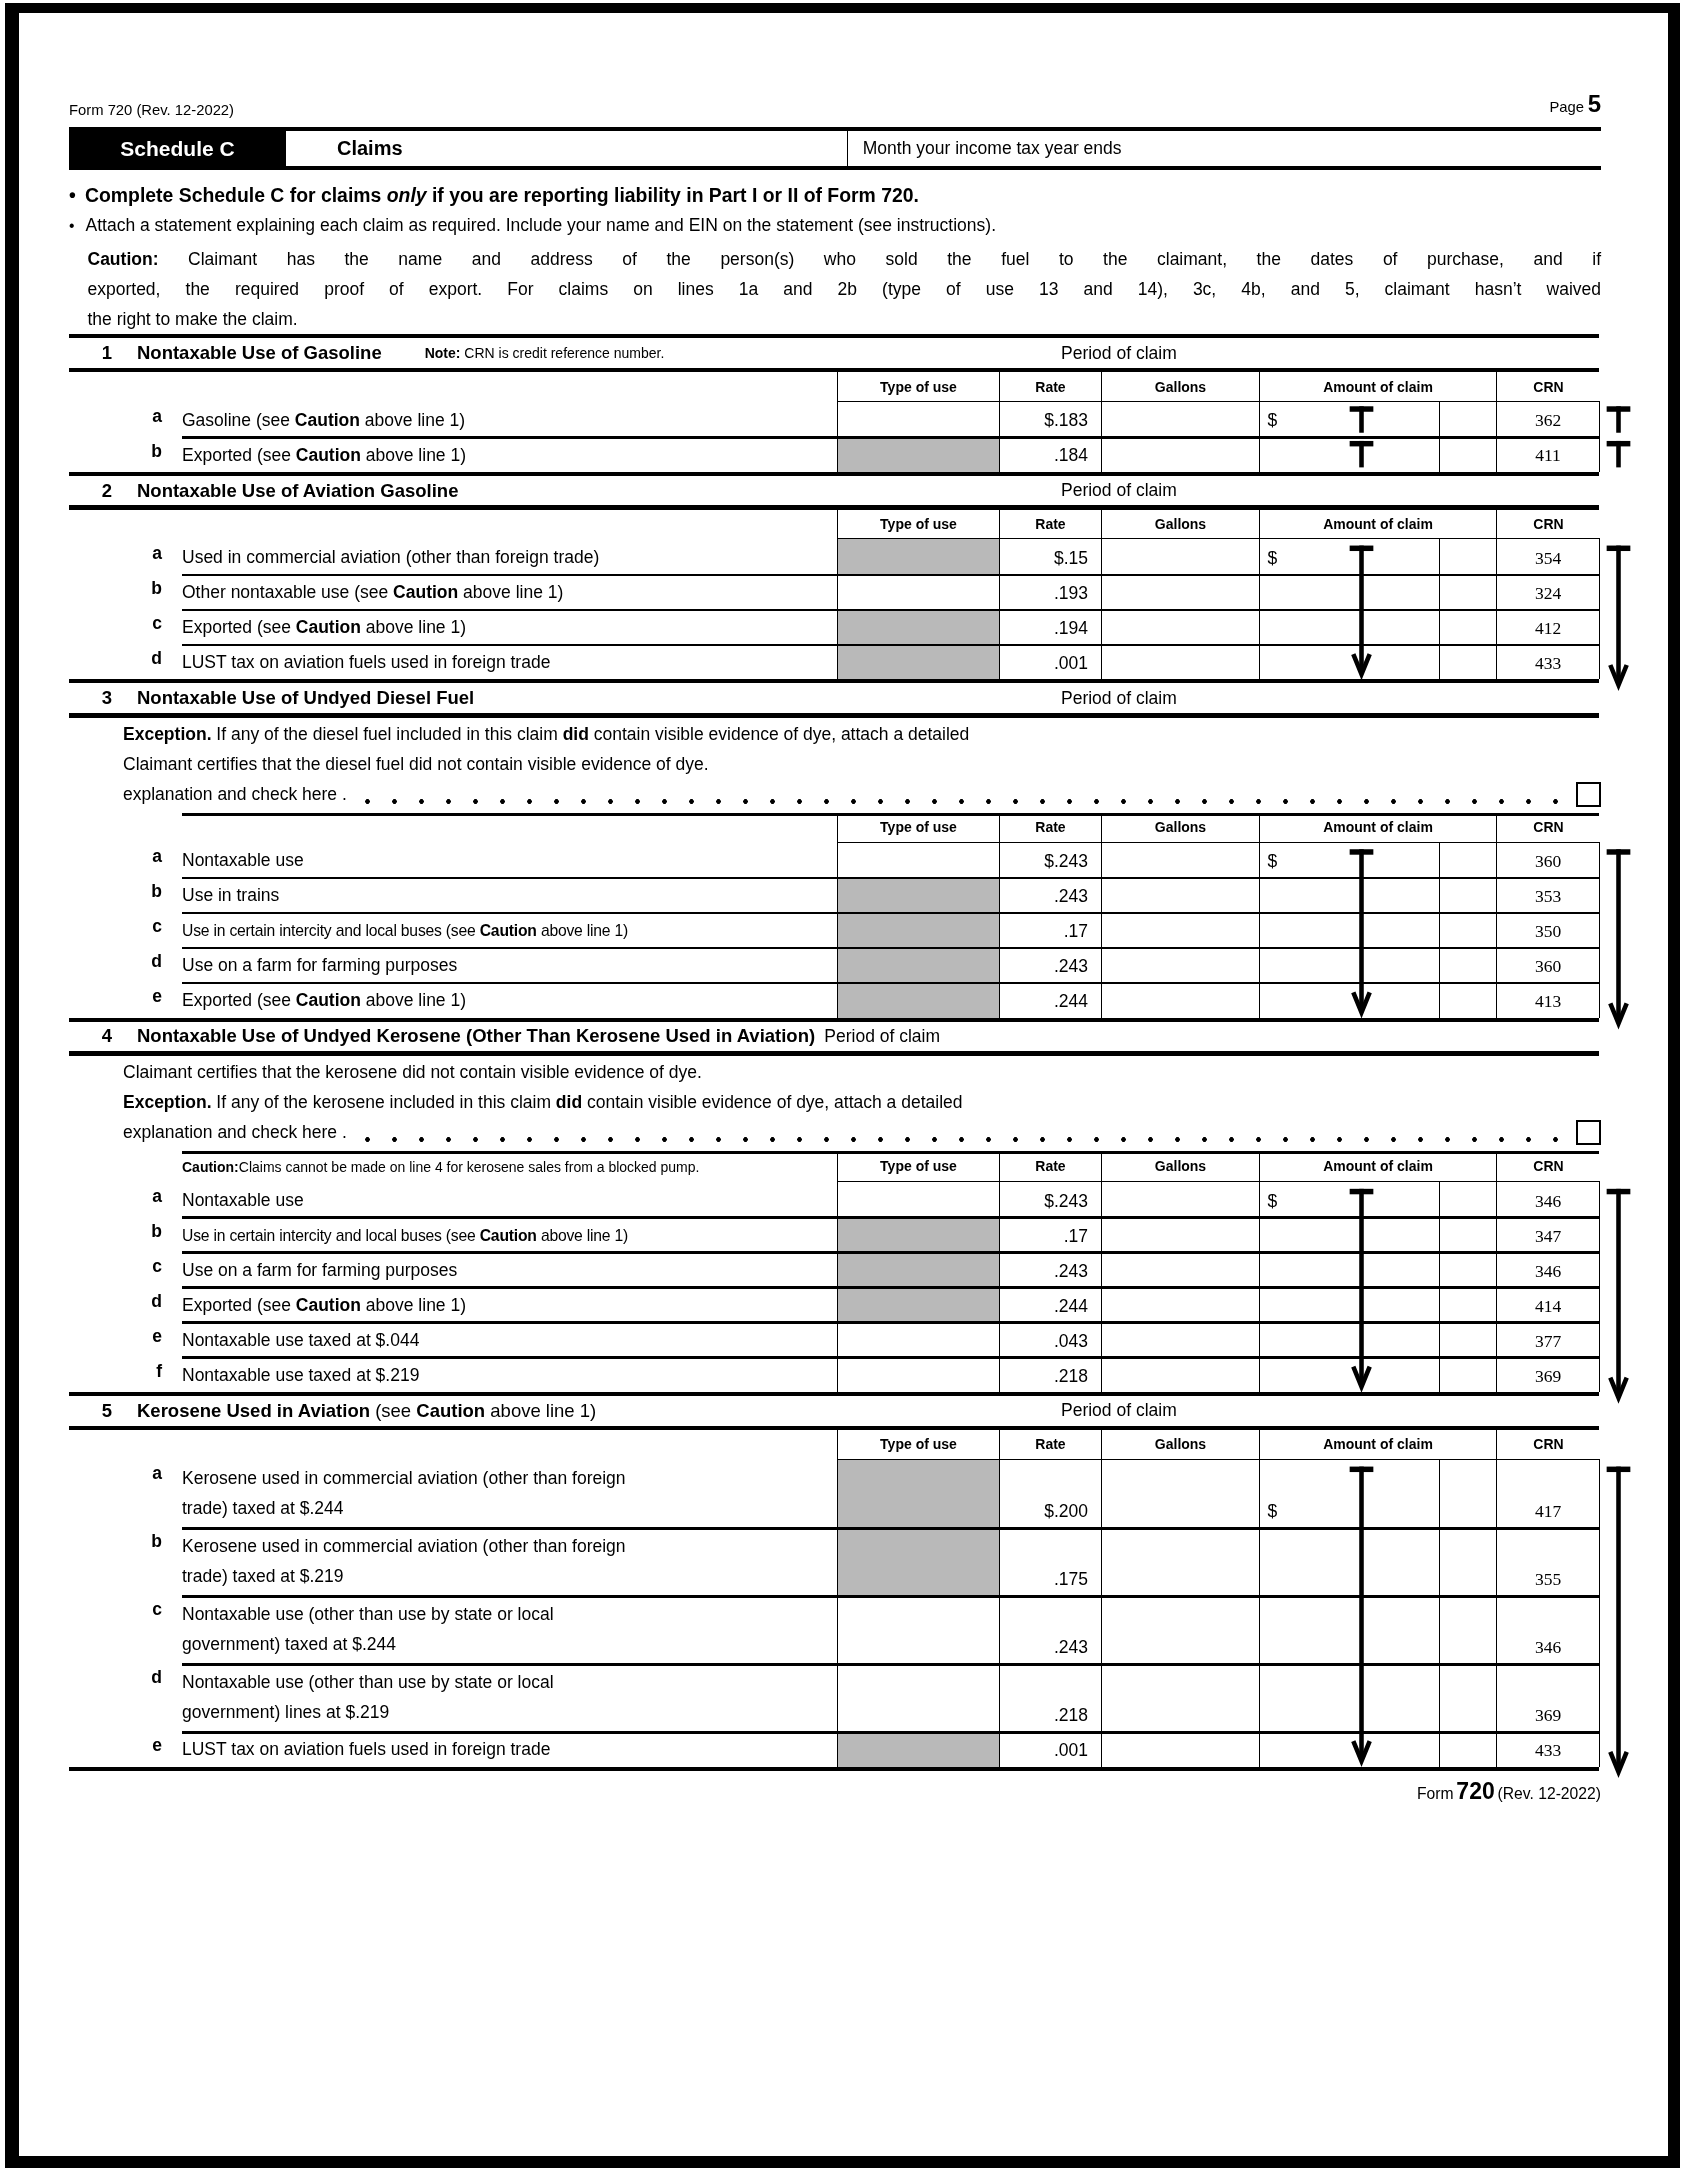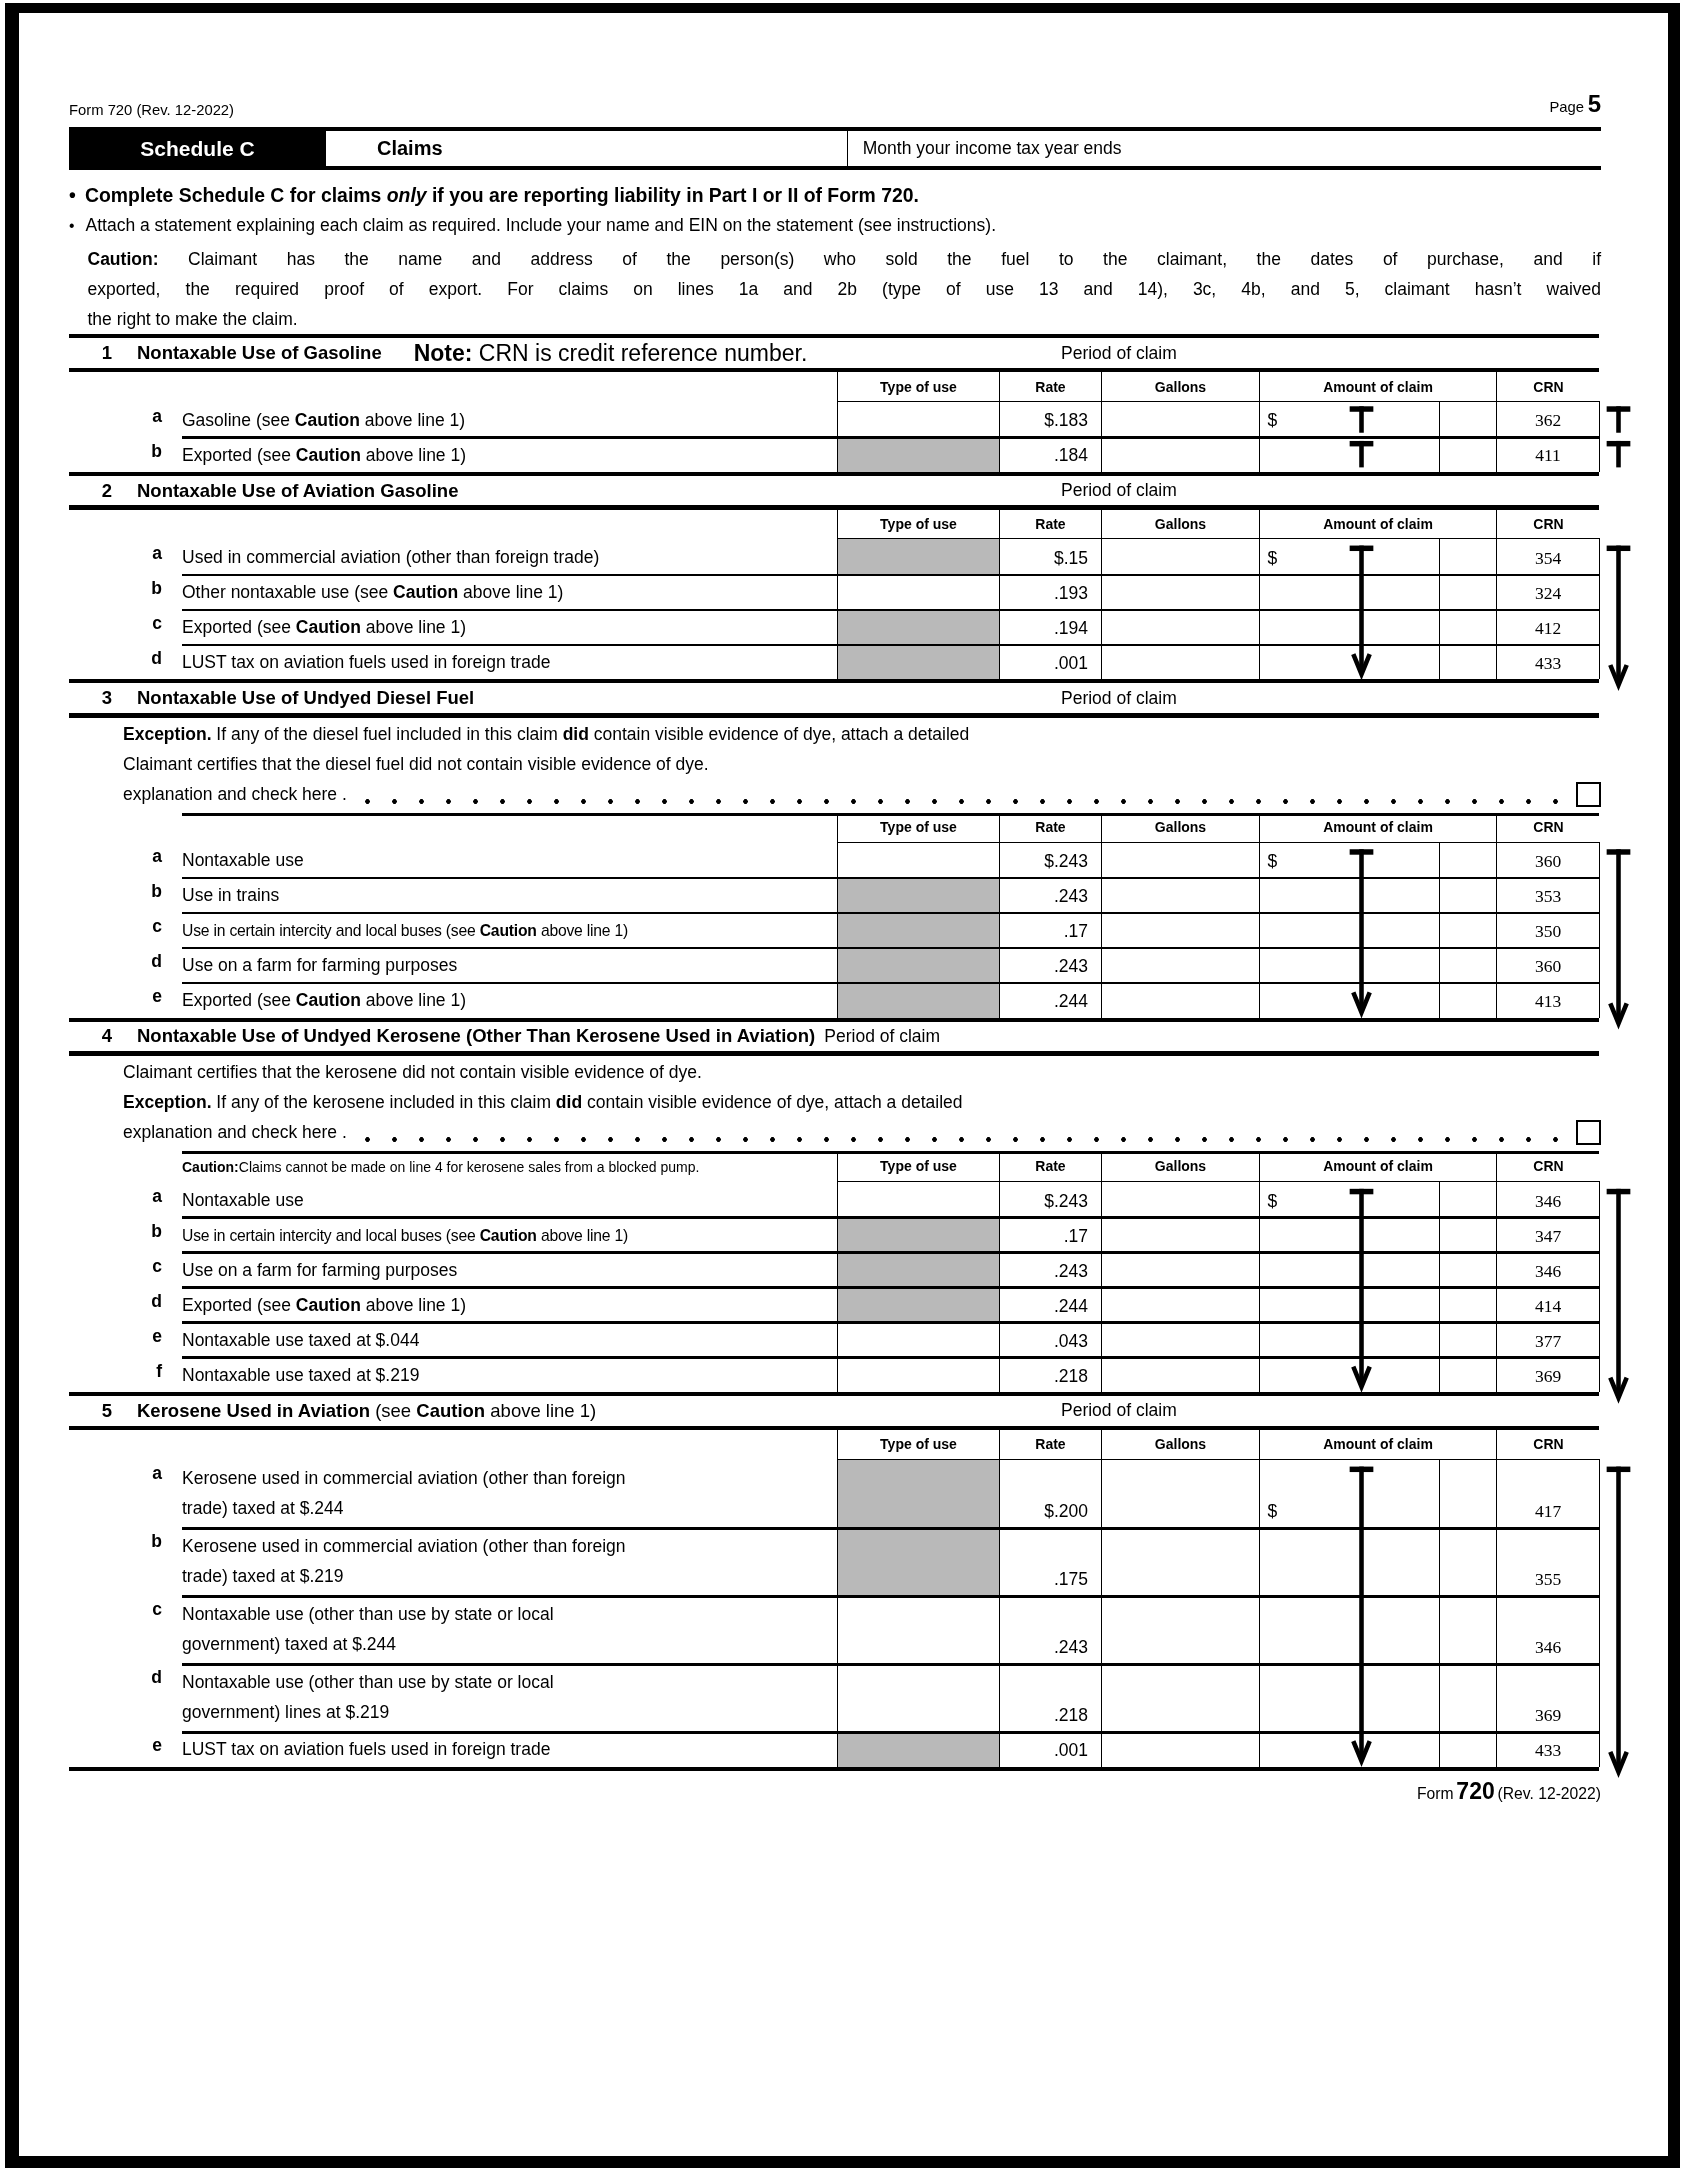--- a/index.html
+++ b/index.html
@@ -8,40 +8,40 @@
   .frame{position:absolute;left:4.6px;top:2.8px;right:8.3px;bottom:8.3px;
          border-style:solid;border-color:#000;border-width:10px 12px 12px 14px;pointer-events:none;}
   .content{position:absolute;left:69px;top:0;width:1532px;}
 
   
   .hdr-line{margin-top:90px;display:flex;justify-content:space-between;align-items:flex-end;font-size:14.8px;}
   .page-num b{font-size:24px;margin-left:3.7px;}
 
   
   .bar{margin-top:9.2px;border-top:4.6px solid #000;border-bottom:4.6px solid #000;height:35px;display:flex;align-items:stretch;}
-  .sched-box{width:257px;background:#000;color:#fff;display:flex;align-items:center;justify-content:center;
+  .sched-box{width:217px;background:#000;color:#fff;display:flex;align-items:center;justify-content:center;
              font-weight:bold;font-size:21px;}
   .claims-lbl{margin-left:51px;font-weight:bold;font-size:20px;align-self:center;}
   .month-area{margin-left:auto;width:754px;border-left:1.8px solid #000;display:flex;align-items:center;
               padding-left:14.8px;box-sizing:border-box;}
 
   
   .b1{margin-top:11px;font-size:19.4px;font-weight:bold;line-height:28px;}
   .b1 .dot{margin-right:9.2px;}
   .b2{margin-top:1.8px;line-height:28px;}
   .b2 .dot{margin-right:11px;font-size:15.7px;}
   .caution-block{margin-top:3.7px;padding-left:18.5px;line-height:30px;}
   .just{text-align:justify;text-align-last:justify;}
 
   
   .hrule{height:4.6px;background:#000;width:1530px;}
   .sec-head{position:relative;height:29.5px;display:flex;align-items:center;width:1530px;}
   .sec-num{margin-left:28px;width:20px;text-align:center;font-weight:bold;font-size:18.5px;}
   .sec-title{margin-left:20px;font-size:18.5px;}
-  .sec-note{margin-left:32px;font-size:23px;}
+  .sec-note{margin-left:43px;font-size:14px;}
   .period{position:absolute;left:992px;font-size:17.5px;font-weight:normal;}
   .period-inline{margin-left:9.2px;font-size:17.5px;font-weight:normal;white-space:nowrap;}
 
   
   .cert{padding-left:54px;line-height:30px;margin:1.8px 0 3.7px;}
   .cert-l3{display:flex;align-items:center;}
   .leader{flex:1;height:4.6px;margin:0 13px 5.5px 7.4px;align-self:flex-end;
           background-image:radial-gradient(circle,#000 2px,transparent 2.5px);
           background-size:27px 4.6px;background-position:0 50%;background-repeat:repeat-x;}
   .checkbox{width:25px;height:25px;border:2.8px solid #000;box-sizing:border-box;flex:0 0 auto;}

